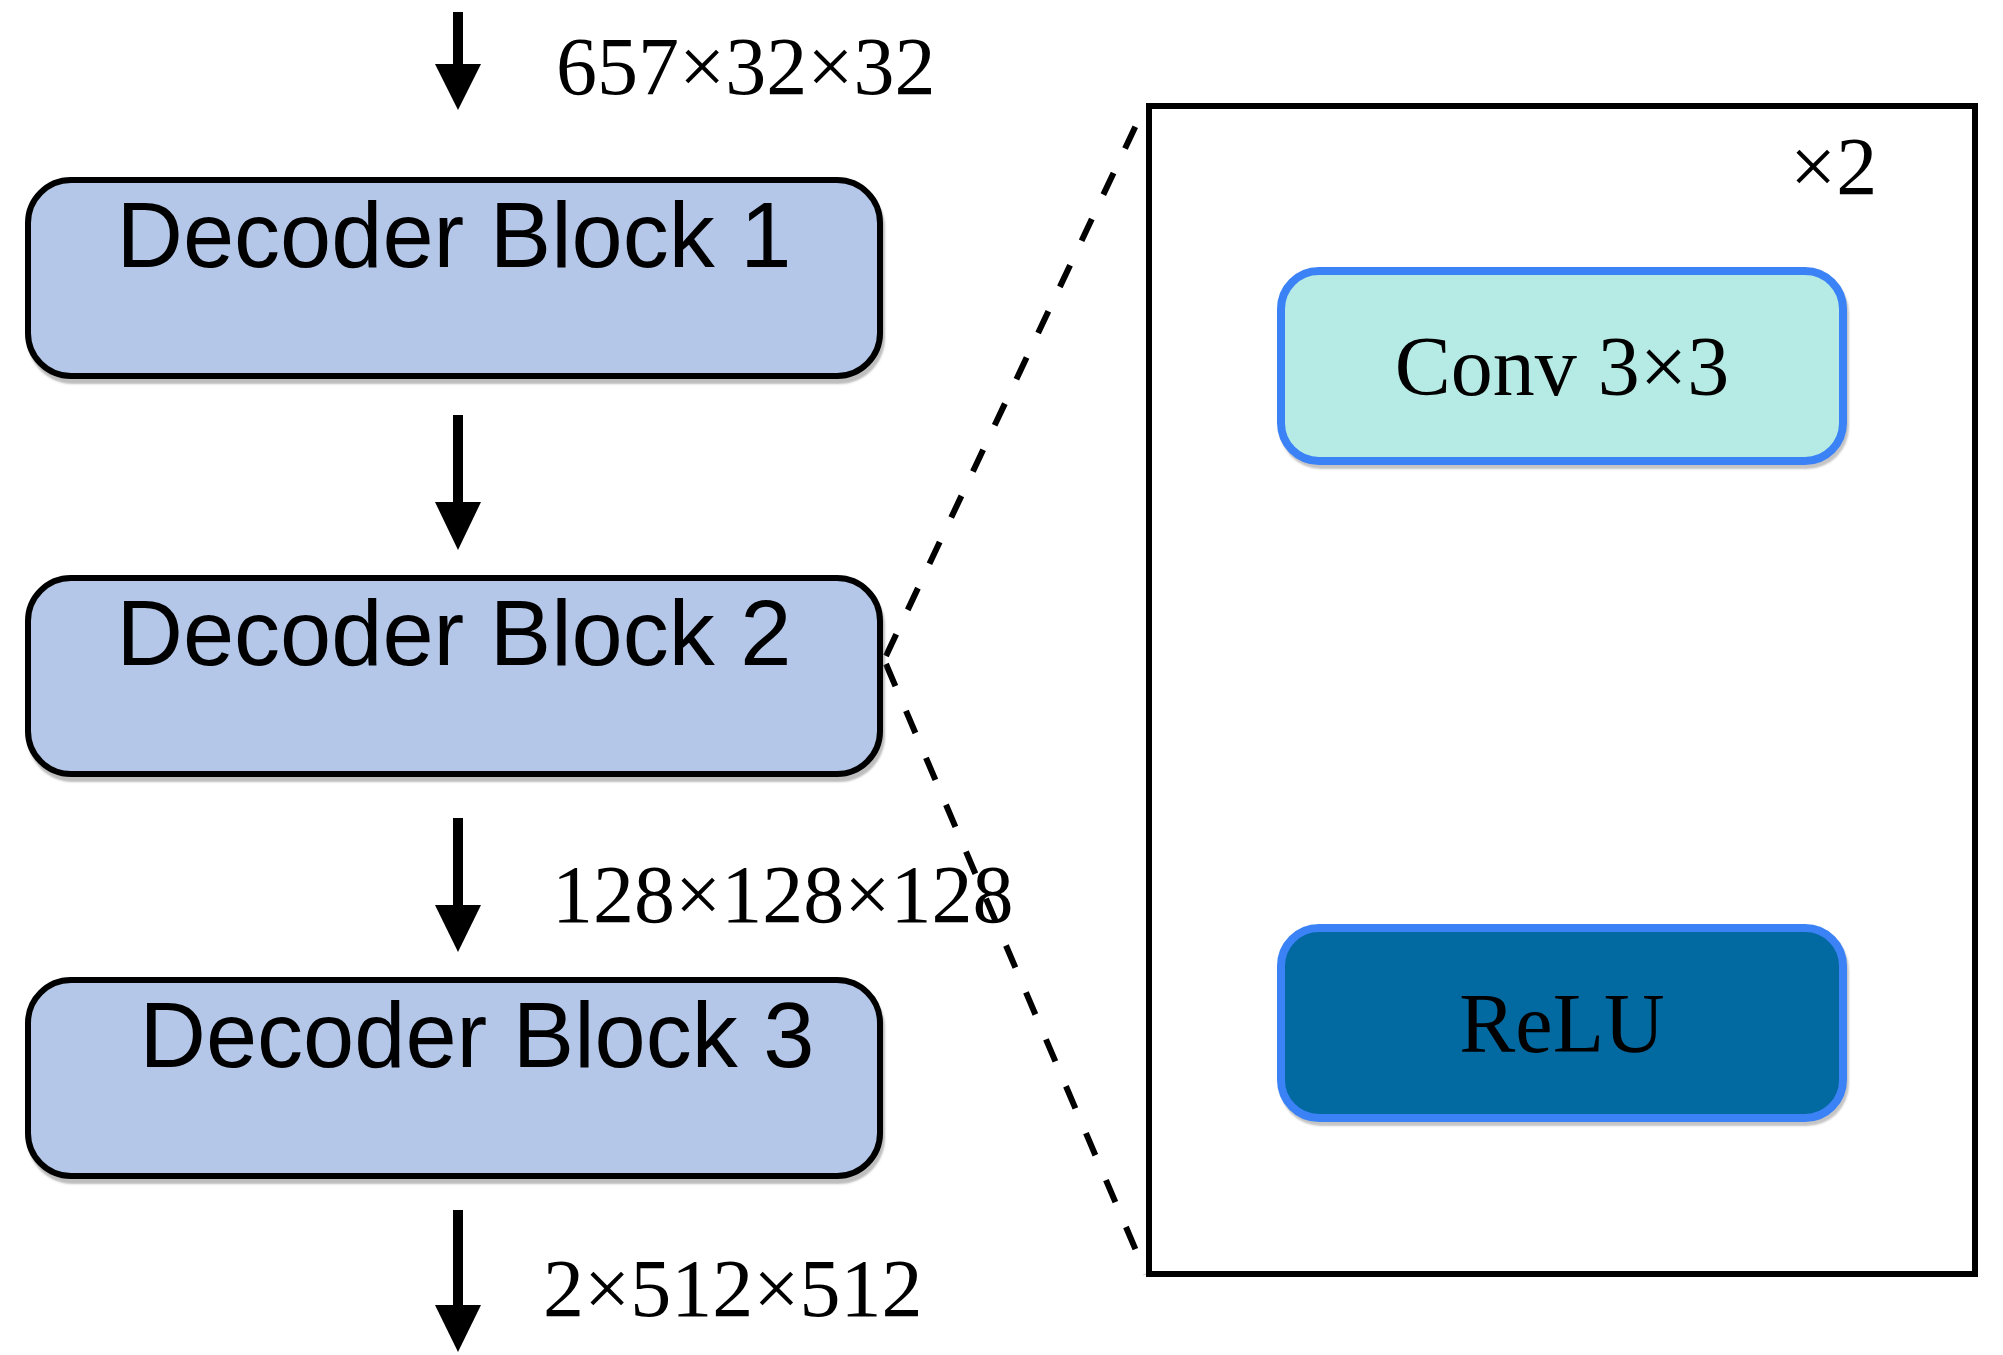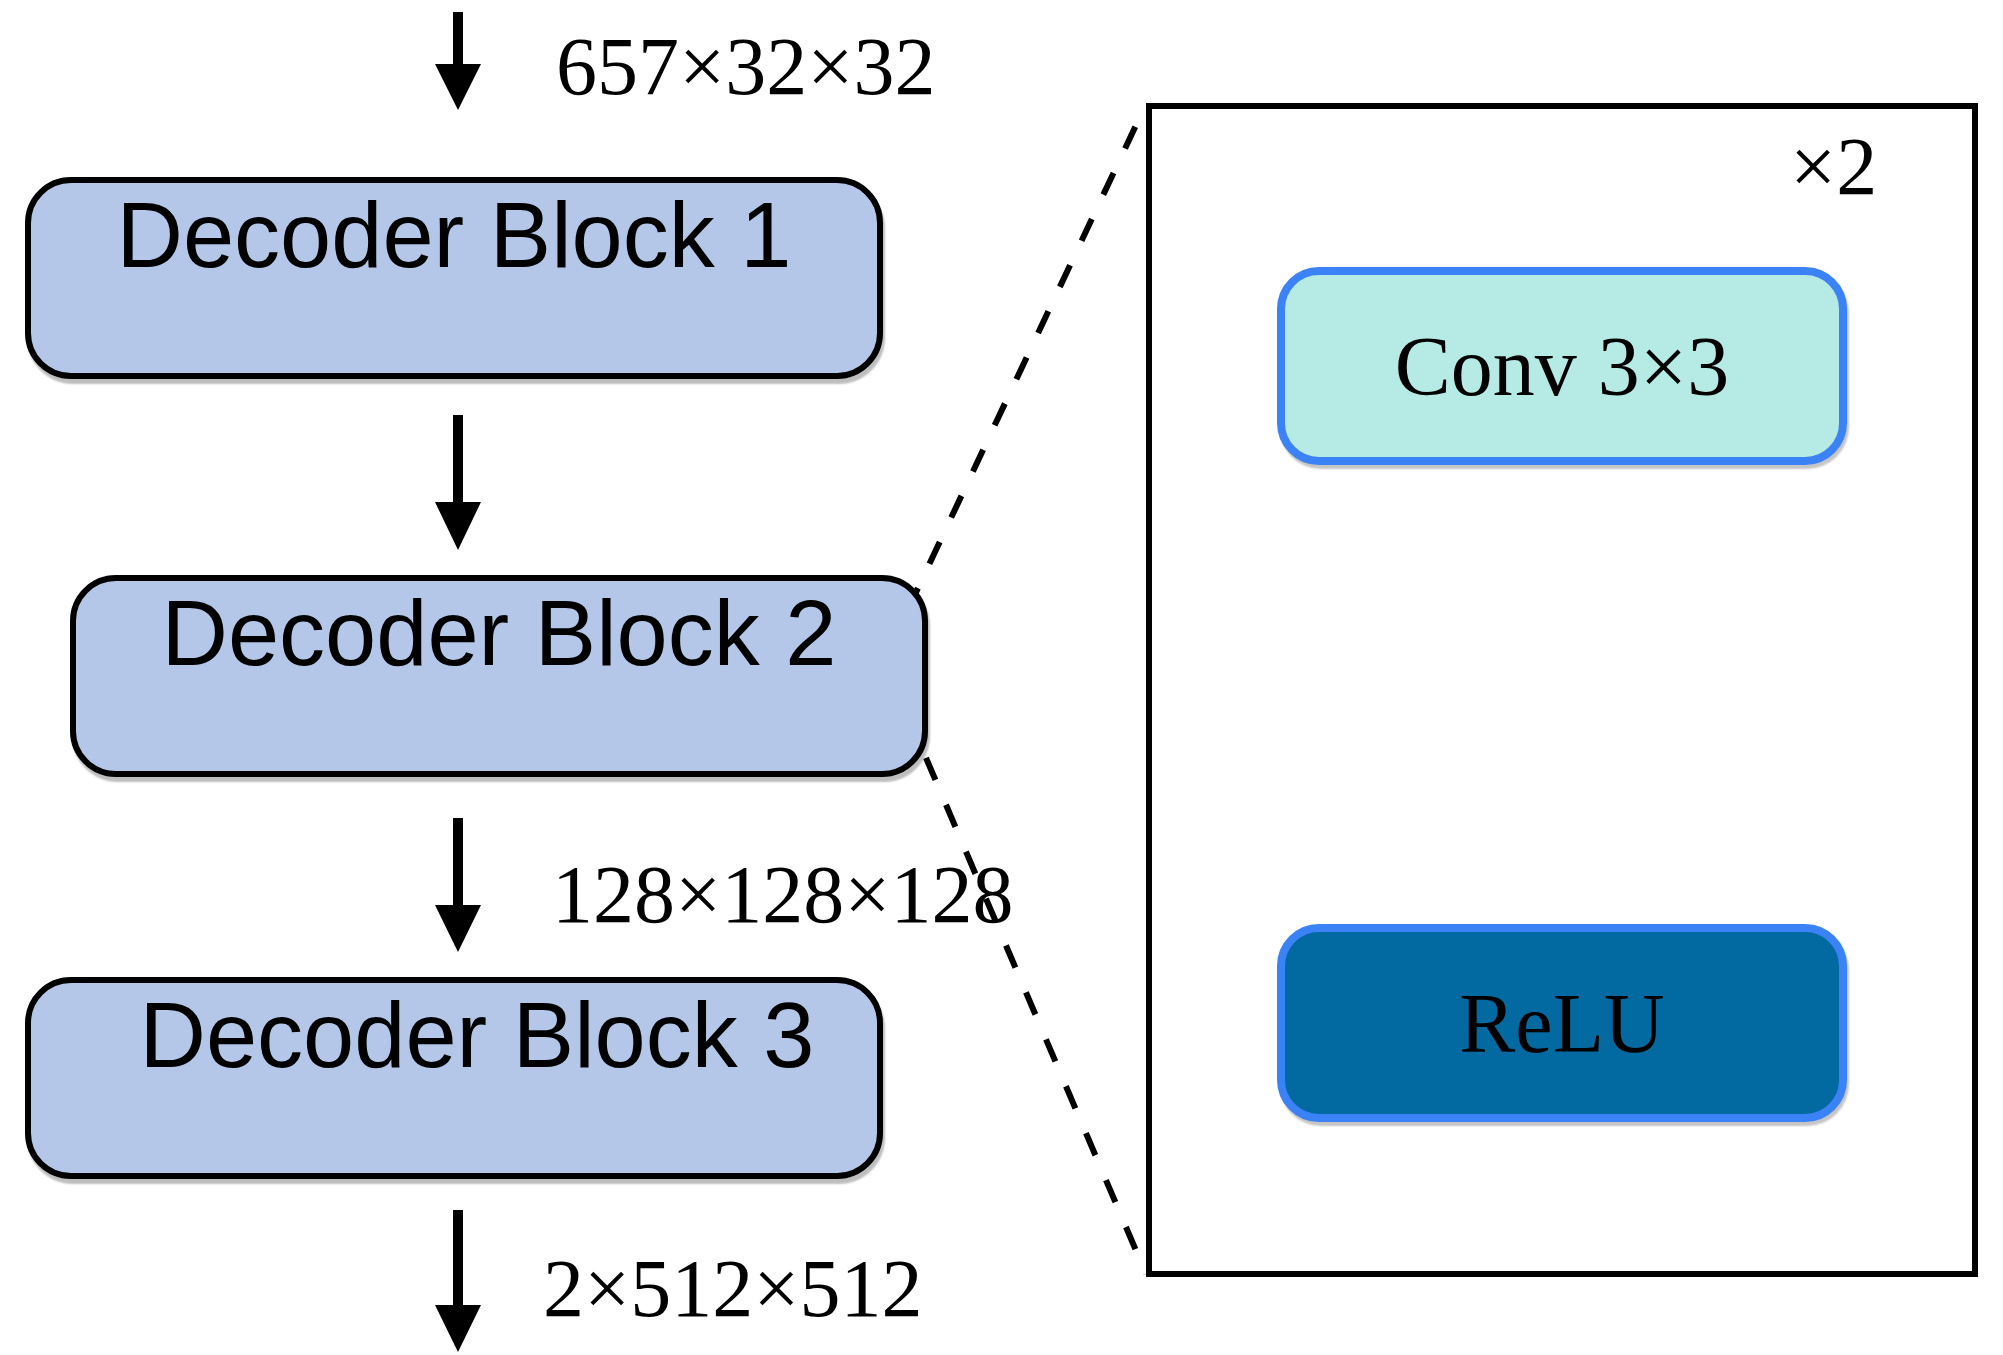--- a/index.html
+++ b/index.html
@@ -23,21 +23,21 @@
     box-sizing: border-box;
     display: flex;
     align-items: flex-start;
     justify-content: center;
     font-family: "Liberation Sans", sans-serif;
     font-size: 92px;
     color: #000000;
     box-shadow: 2px 5px 2px rgba(110,110,110,0.45);
   }
   .block-1 { top: 177px; }
-  .block-2 { top: 575px; margin-left: 45px; }
+  .block-2 { top: 575px; }
   .block-3 { top: 977px; }
 
   
   .tensor-label {
     position: absolute;
     font-family: "Liberation Serif", serif;
     font-size: 82px;
     line-height: 1;
     color: #000000;
     white-space: nowrap;

